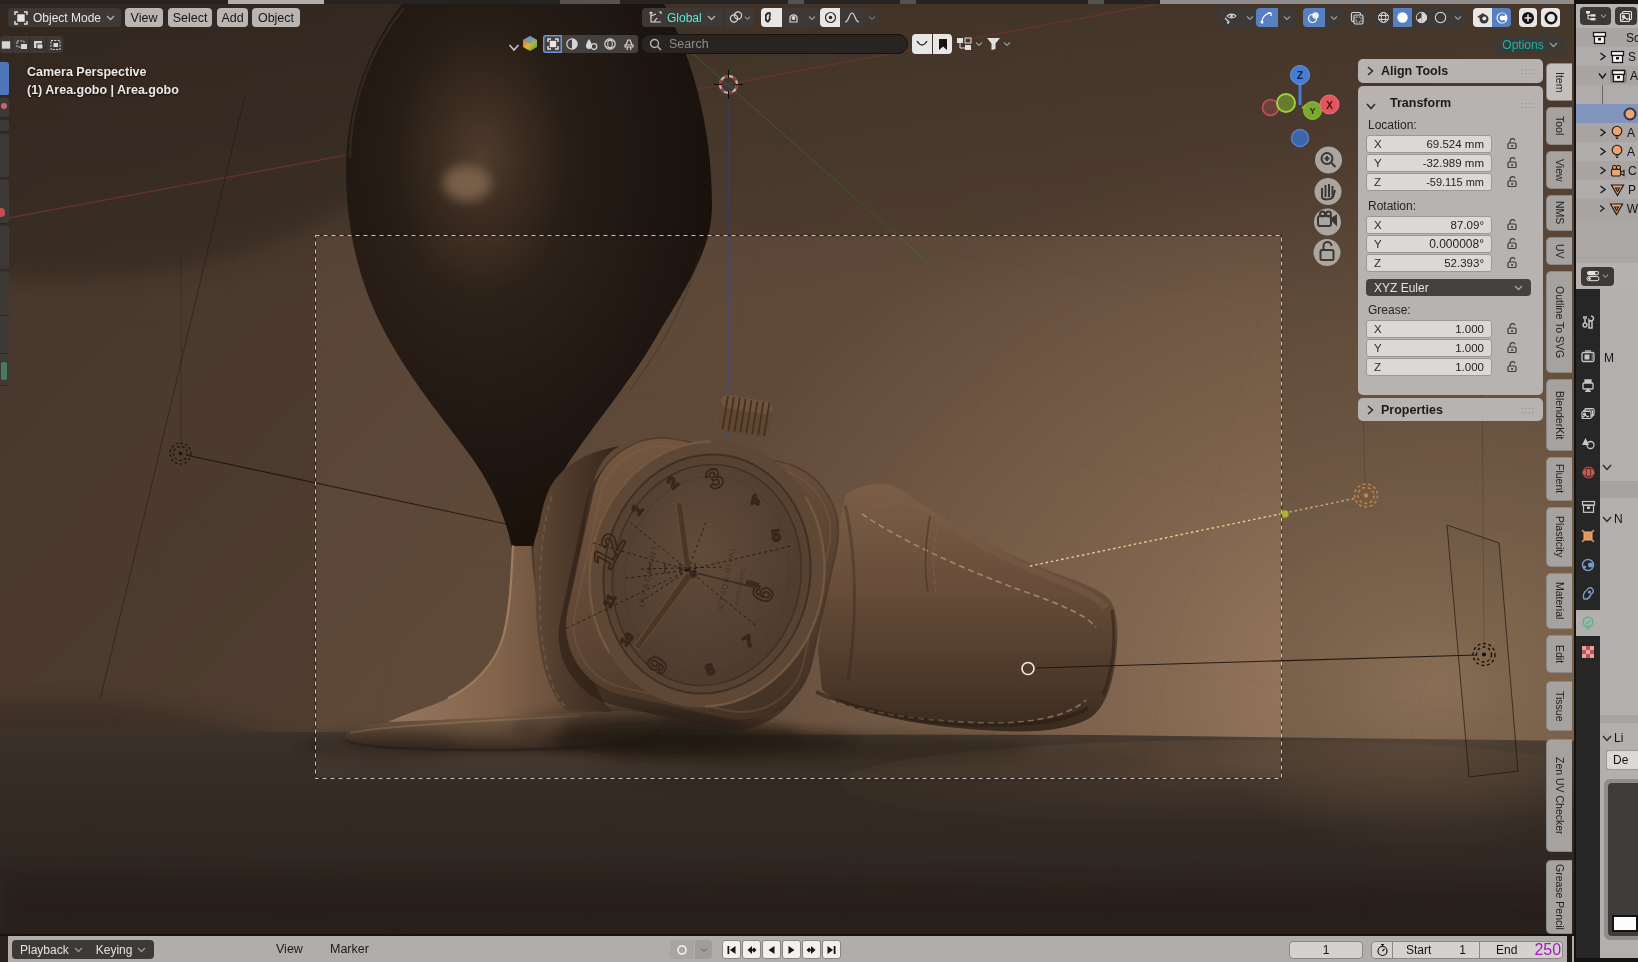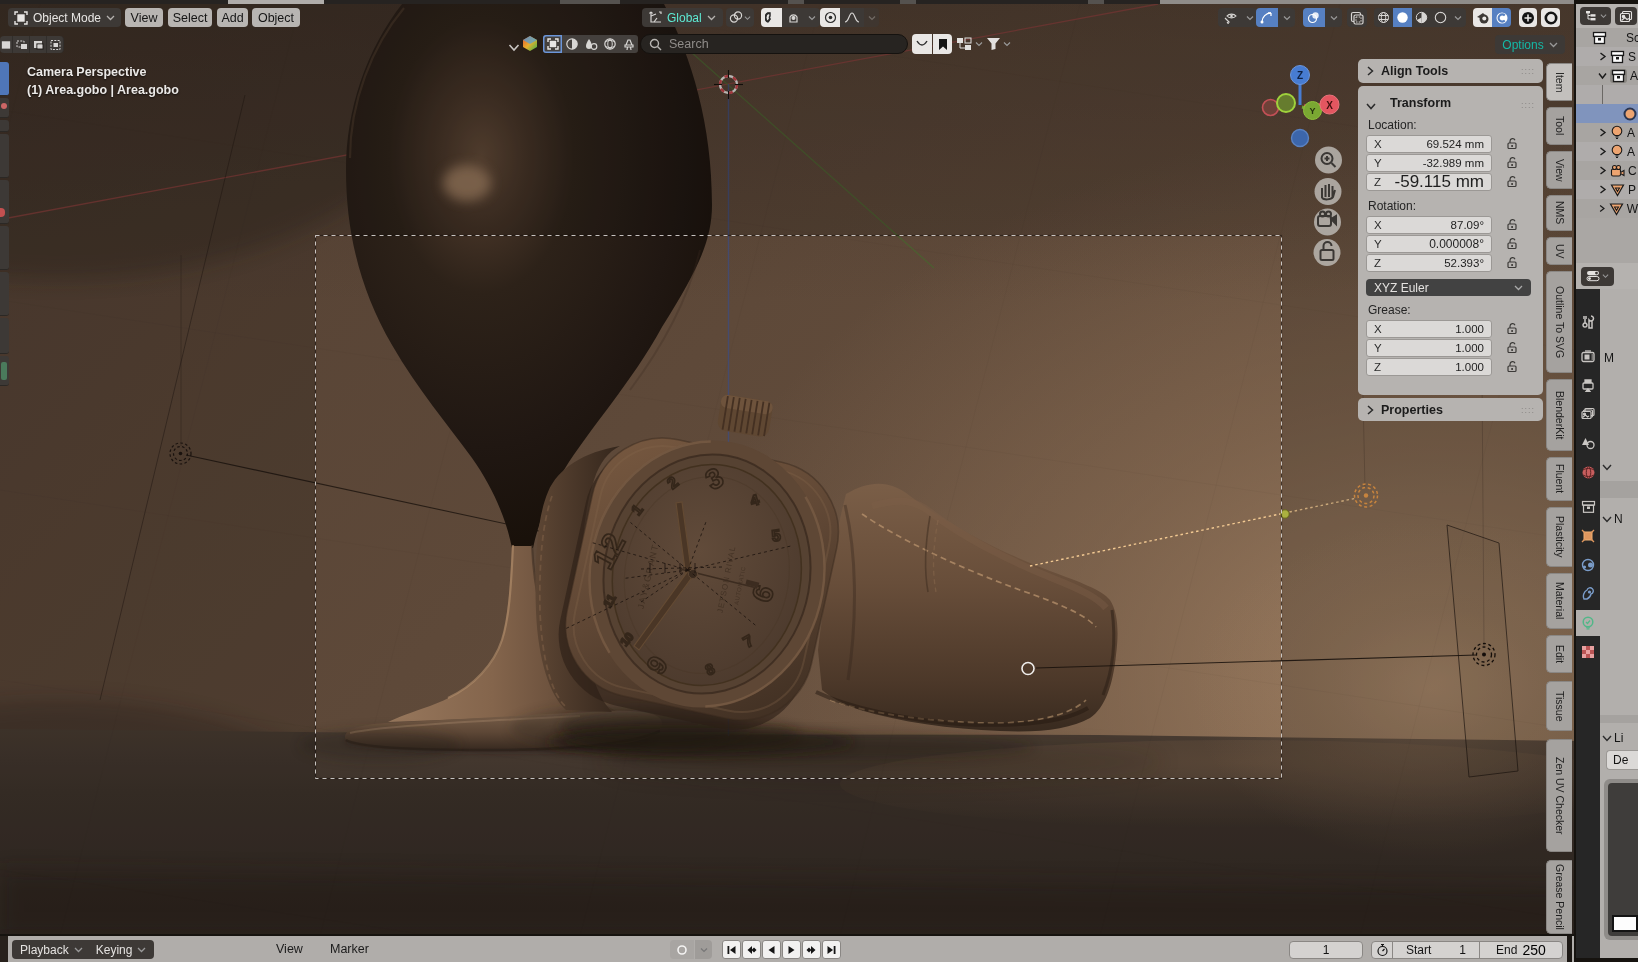--- a/index.html
+++ b/index.html
@@ -626,21 +626,21 @@
             <g fill="none" stroke="#3c3a38" stroke-width="1.2">
               <rect x="2" y="6" width="8" height="5.5" rx="1"></rect>
               <path d="M4,6 V4.2 A2.6,2.6 0 0 1 9,3.2"></path>
             </g>
             <rect x="5.3" y="8" width="1.6" height="2" fill="#3c3a38"></rect>
           </svg></div>
       </div>
 <div style="display:flex;align-items:center;height:19px;margin-bottom:0">
 <div style="width:126px;height:18px;background:#dbd9d7;border:1px solid #9b9895;border-radius:3px;display:flex;align-items:center;padding:0 7px;margin-bottom:1px">
 <span style="font-size:11.5px;color:#2b2b2b">Z</span>
-          <span style="margin-left:auto;font-size:17px;color:#1e1e1e">-59.115 mm</span>
+          <span style="margin-left:auto;font-size:11px;color:#1e1e1e">-59.115 mm</span>
         </div>
 <div style="margin-left:14px"><svg width="13" height="13" viewBox="0 0 13 13">
             <g fill="none" stroke="#3c3a38" stroke-width="1.2">
               <rect x="2" y="6" width="8" height="5.5" rx="1"></rect>
               <path d="M4,6 V4.2 A2.6,2.6 0 0 1 9,3.2"></path>
             </g>
             <rect x="5.3" y="8" width="1.6" height="2" fill="#3c3a38"></rect>
           </svg></div>
       </div>
 <div style="font-size:12px;color:#242424;margin:7px 0 3px 2px">Rotation:</div>
@@ -849,21 +849,21 @@
               <circle cx="6.5" cy="8" r="4.5"></circle>
               <path d="M5,1.5 h3 M6.5,1.5 V3.5 M6.5,8 L8.5,6"></path>
             </g>
           </svg>
         </div>
 <div style="width:1px;height:18px;background:#8a8784"></div>
 <span style="font-size:12px;color:#141414;margin-left:13px">Start</span>
         <span style="font-size:12px;color:#141414;margin-left:28px">1</span>
 <div style="width:1px;height:18px;background:#8a8784;margin-left:13px"></div>
 <span style="font-size:12px;color:#141414;margin-left:16px">End</span>
-        <span style="font-size:14px;color:#000000;margin-left:5px">250</span>
+        <span style="font-size:16px;color:#a21caf;margin-left:17px">250</span>
       </div>
 <div class="abs" style="left:1567px;top:0;width:5px;height:26px;background:#1b1713"></div>
 </div>
 <div class="abs" style="left:1574px;top:0;width:64px;height:962px;background:#16130f">
 <div class="abs" style="left:2px;top:0;width:62px;height:962px">
 <div class="abs" style="left:0;top:4px;width:62px;height:259px;background:#aaa7a4;overflow:hidden">
 <div style="height:24px;background:#b5b2af;display:flex;align-items:center;padding-left:4px;gap:4px">
 <div style="width:31px;height:18px;background:#3d3936;border-radius:4px;display:flex;align-items:center;justify-content:center;gap:2px">
               <svg width="13" height="12" viewBox="0 0 13 12">
                 <g fill="#e4e2e0">

